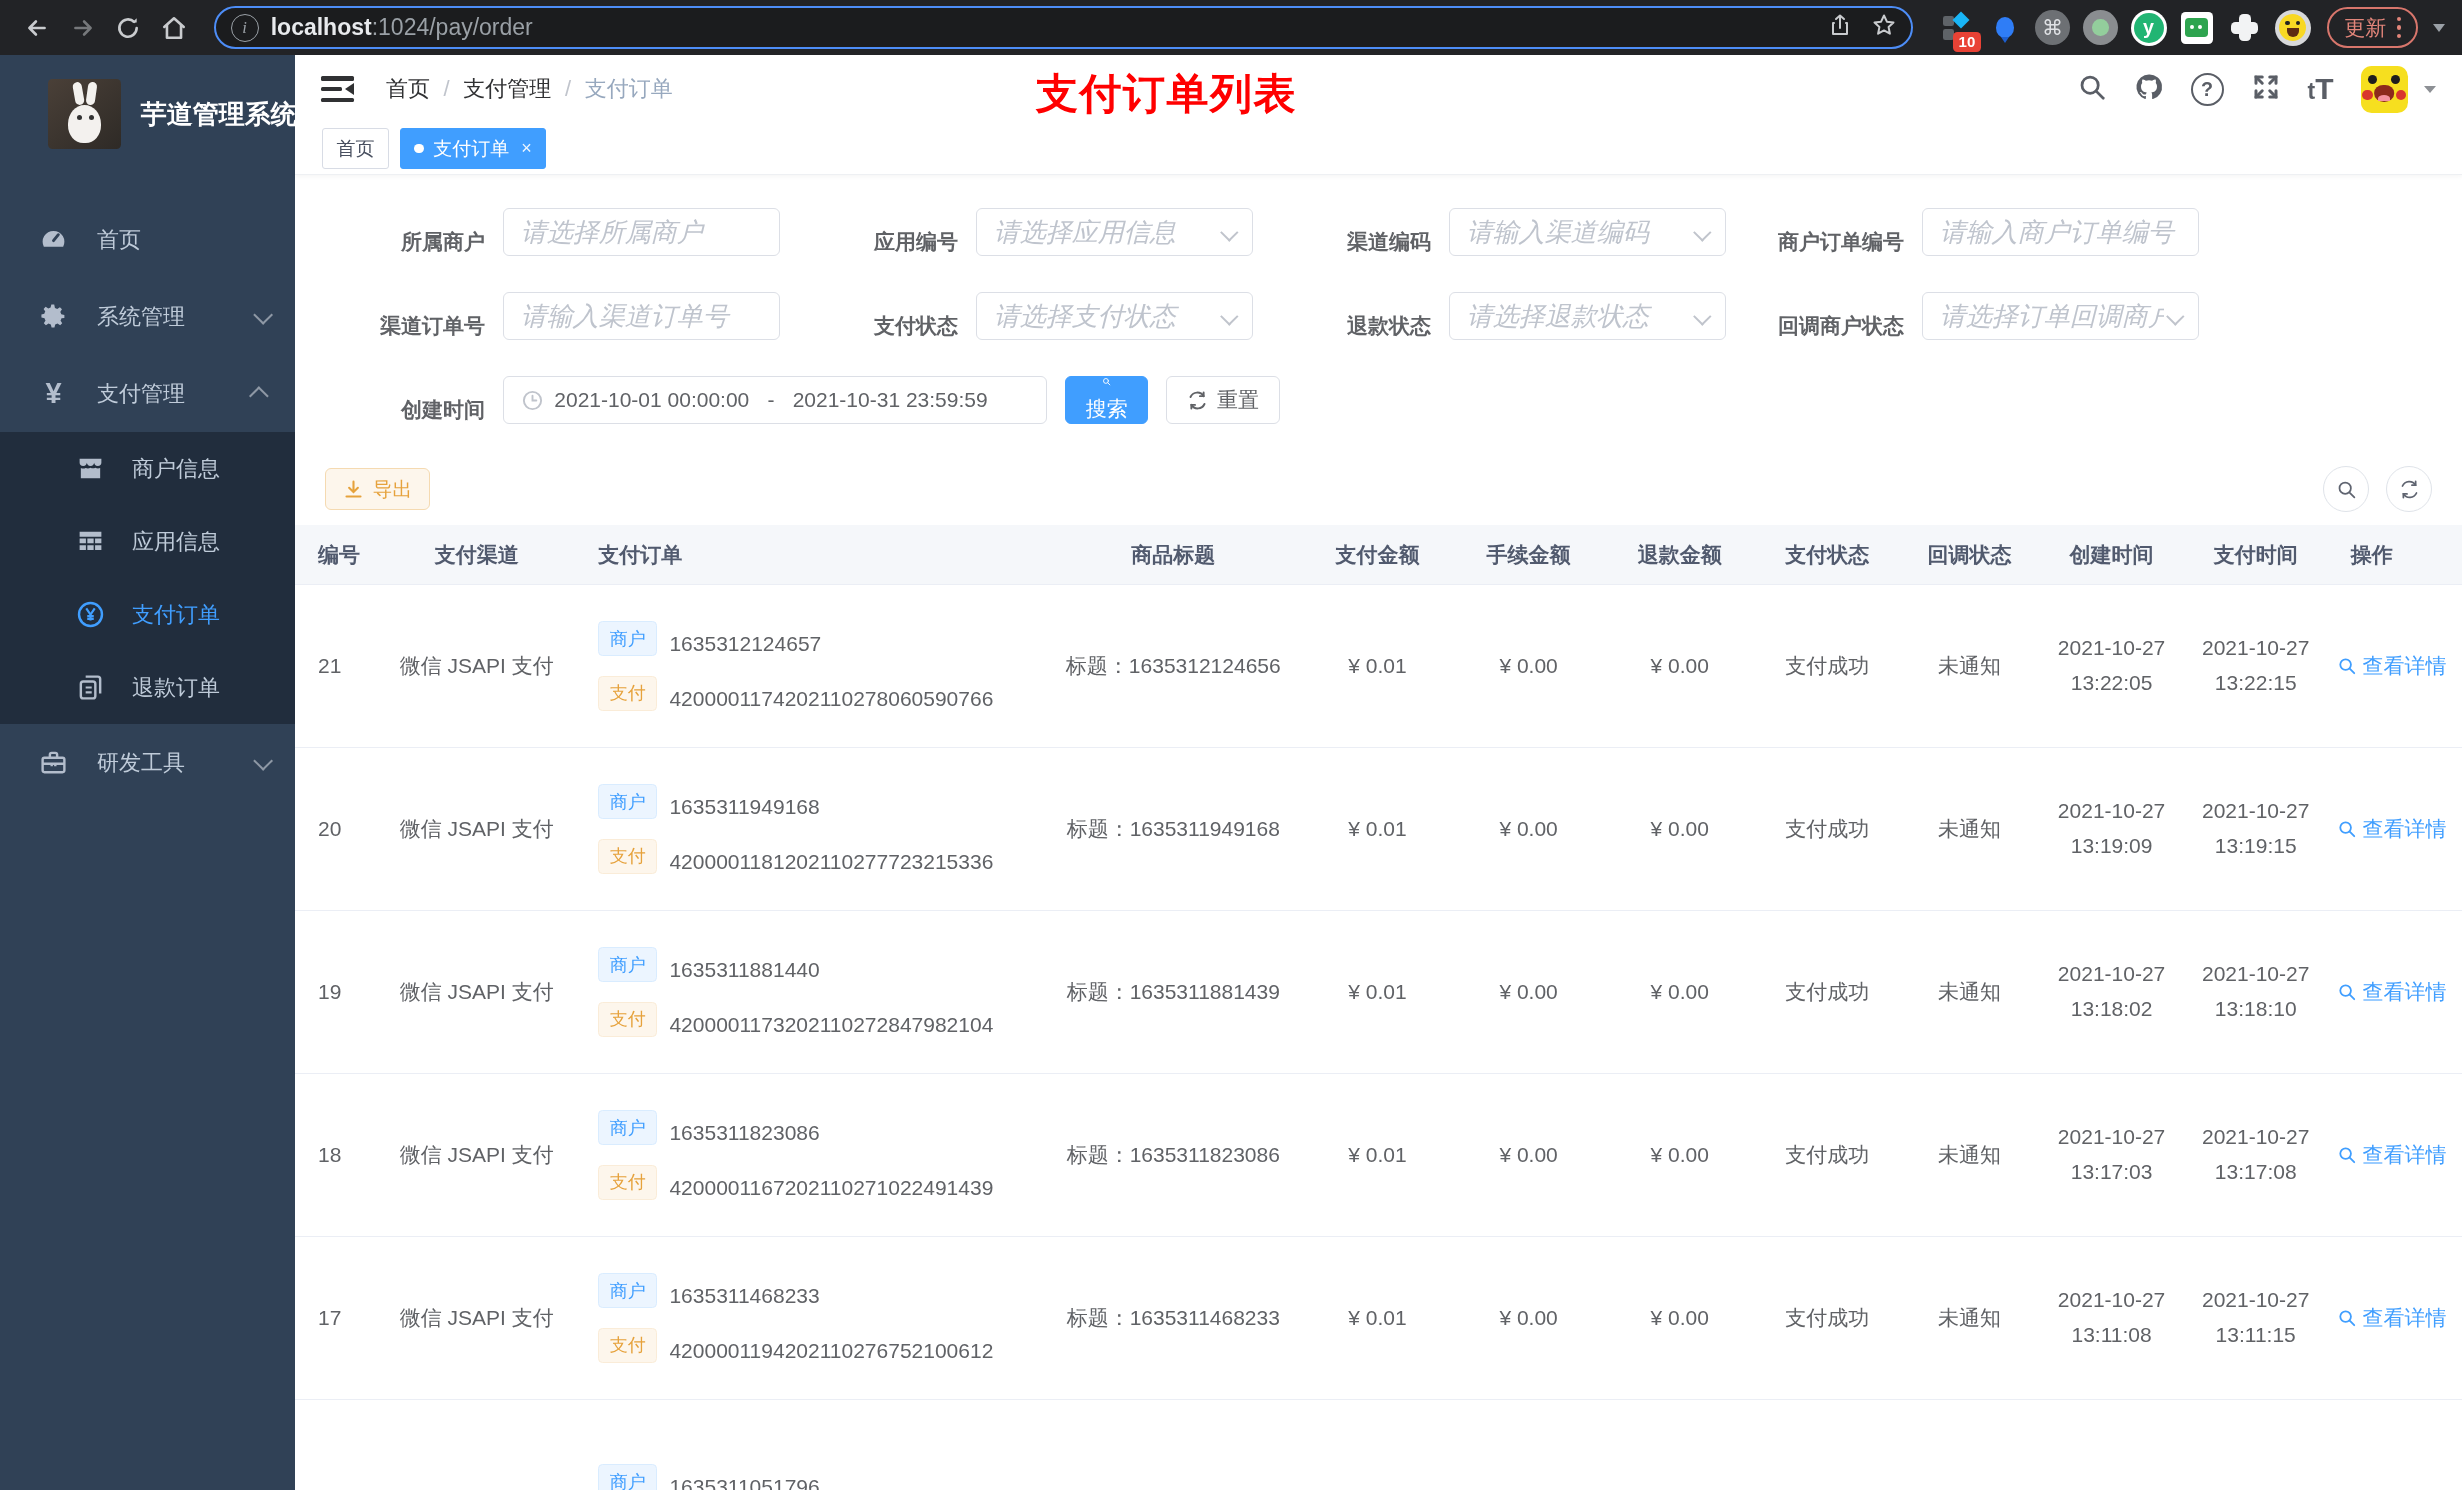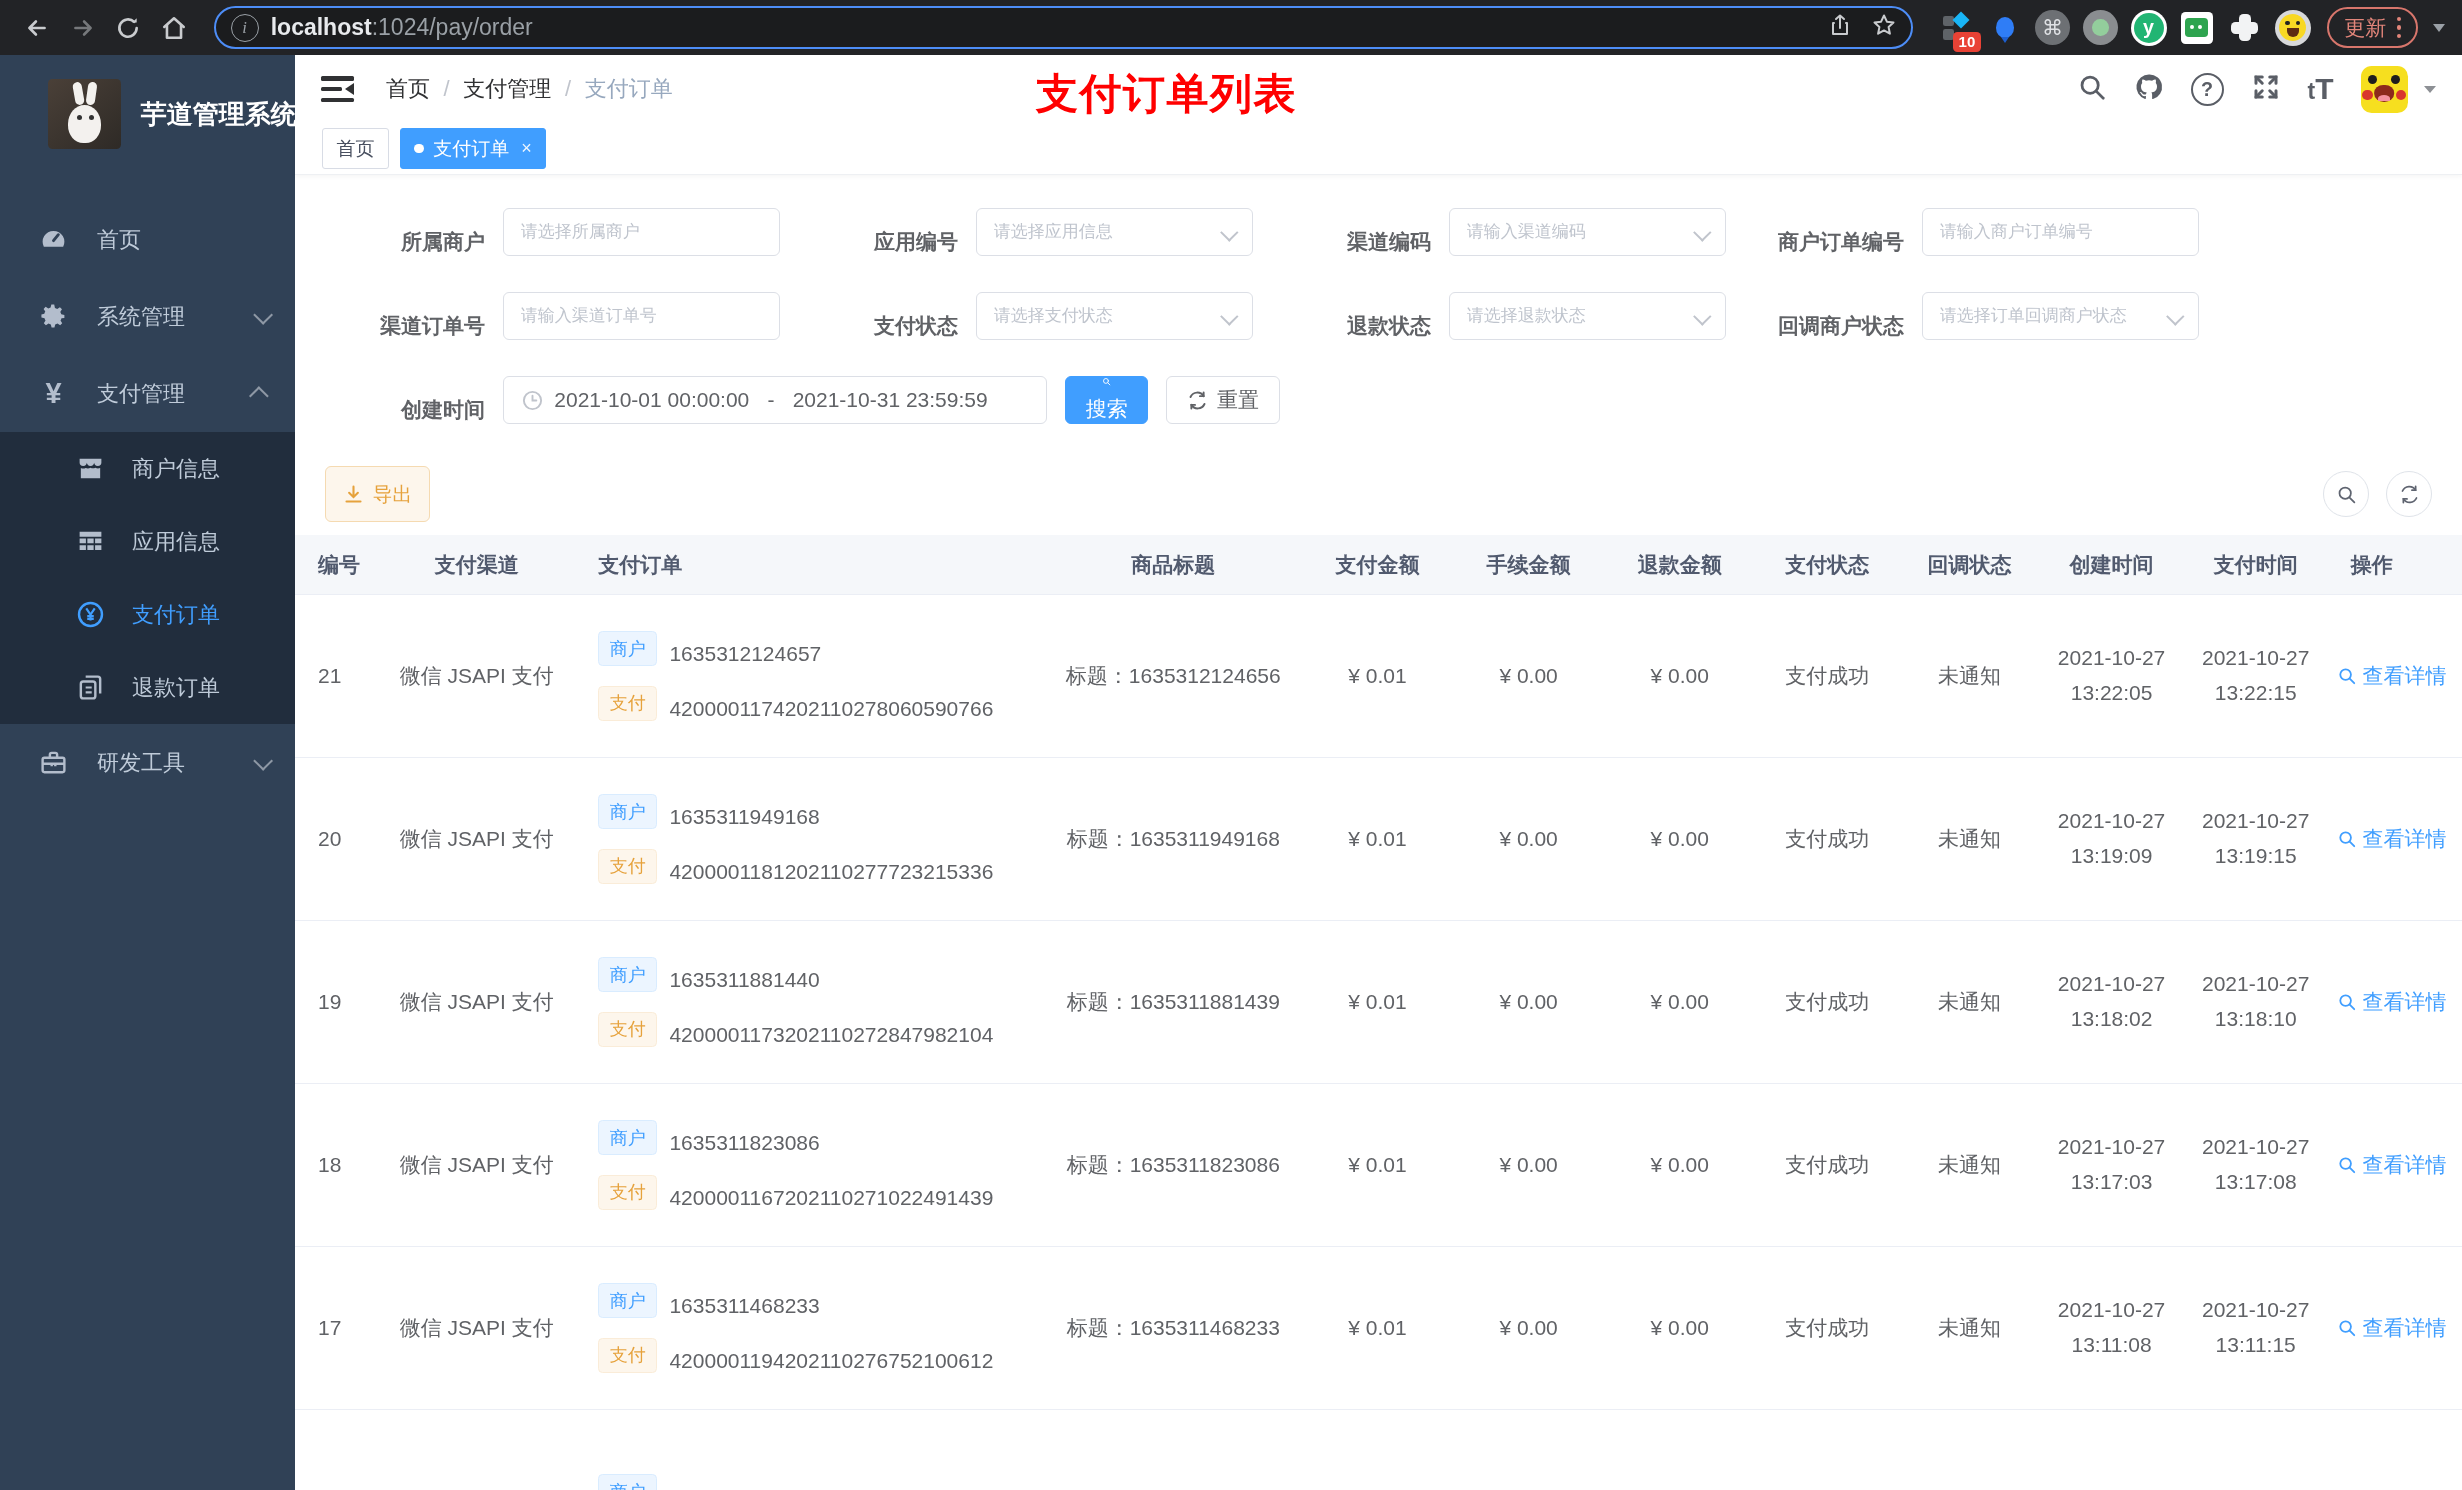--- a/index.html
+++ b/index.html
@@ -108,34 +108,34 @@
   .tag.active{background:#409eff;border-color:#409eff;color:#fff;}
   .tag .dot{width:9.8px;height:9.8px;border-radius:50%;background:#fff;margin-right:9px;}
   .tag .x{margin-left:12px;font-size:18px;opacity:.9;}
   
   .content{flex:1;overflow:hidden;}
   .filter{padding:33px 0 0 30px;}
   .f-row{display:flex;margin-bottom:36px;}
   .f-group{display:flex;align-items:flex-end;width:473px;flex:0 0 473px;}
   .f-label{width:178px;flex:0 0 178px;text-align:right;padding-right:18px;color:#606266;font-weight:bold;font-size:21px;box-sizing:border-box;white-space:nowrap;}
   .f-field{width:277px;height:48px;border:1.5px solid #dcdfe6;border-radius:6px;display:flex;align-items:center;padding:0 16.7px;box-sizing:border-box;background:#fff;}
-  .f-field input{border:none;outline:none;width:100%;font-size:17px;color:#606266;background:transparent;font-family:inherit;padding:0;}
+  .f-field input{border:none;outline:none;width:100%;font-size:26px;color:#606266;background:transparent;font-family:inherit;padding:0;font-style:italic;}
   .f-field input::placeholder{color:#bfc4cd;}
   .sel-chev{width:10.6px;height:10.6px;border-right:2.3px solid #c0c4cc;border-bottom:2.3px solid #c0c4cc;transform:rotate(45deg);margin-left:4.5px;flex:0 0 auto;}
   .date-field{width:544px;flex:0 0 auto;color:#606266;gap:10.6px;}
   .date-field .dv{white-space:nowrap;}
   .date-field .dash{color:#606266;padding:0 7.6px;}
   .clock{width:23px;height:23px;flex:0 0 auto;color:#c0c4cc;}
   .btn{height:48px;border-radius:6px;display:flex;align-items:center;gap:9px;padding:0 19.7px;font-size:21px;cursor:pointer;box-sizing:border-box;}
   .btn svg{width:21px;height:21px;}
   .btn-primary{background:#409eff;color:#fff;border:1.5px solid #409eff;margin-left:18px;flex-direction:column;}
   .btn-plain{background:#fff;color:#606266;border:1.5px solid #dcdfe6;margin-left:18px;}
   
   .toolbar{display:flex;align-items:center;padding:0 30px;margin-top:42px;}
-  .btn-export{background:#fdf6ec;border:1.5px solid #f5dab1;color:#e6a23c;height:56px;padding:0 16.7px;margin-left:0;font-size:19.7px;}
+  .btn-export{background:#fdf6ec;border:1.5px solid #f5dab1;color:#e6a23c;height:42px;padding:0 16.7px;margin-left:0;font-size:19.7px;}
   .tool-right{margin-left:auto;display:flex;gap:16.7px;}
   .circle-btn{width:44px;height:44px;border-radius:50%;border:1.5px solid #dfe3e9;background:#fff;display:flex;align-items:center;justify-content:center;color:#5f6470;cursor:pointer;}
   .circle-btn svg{width:21px;height:21px;}
   
   table{border-collapse:collapse;table-layout:fixed;width:2167px;margin-top:13px;}
   th{height:59px;background:#f5f7fa;color:#515a6e;font-weight:bold;font-size:21px;border-bottom:1.5px solid #ebeef5;padding:0;white-space:nowrap;overflow:hidden;}
   td{height:162px;border-bottom:1.5px solid #ebeef5;text-align:center;font-size:21px;color:#606266;padding:0;overflow:hidden;}
   .col-l{text-align:left;padding-left:23px;}
   .order-cell{display:flex;flex-direction:column;gap:19.7px;padding-left:23px;}
   .order-line{display:flex;align-items:flex-end;gap:12px;white-space:nowrap;}

